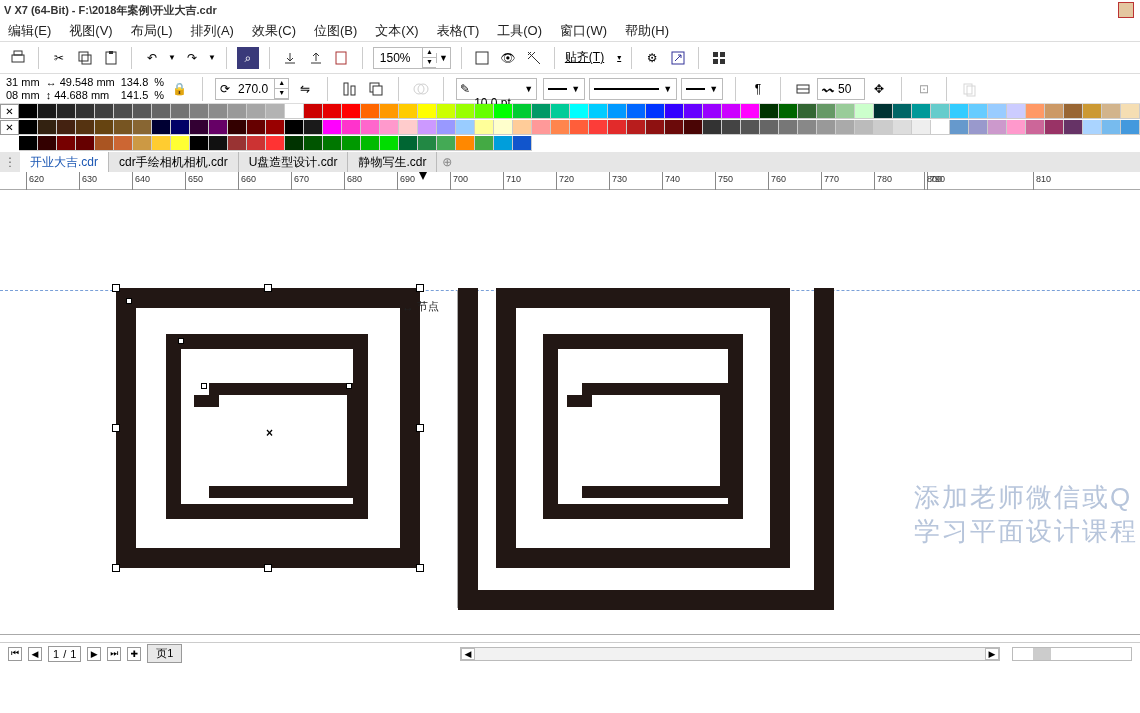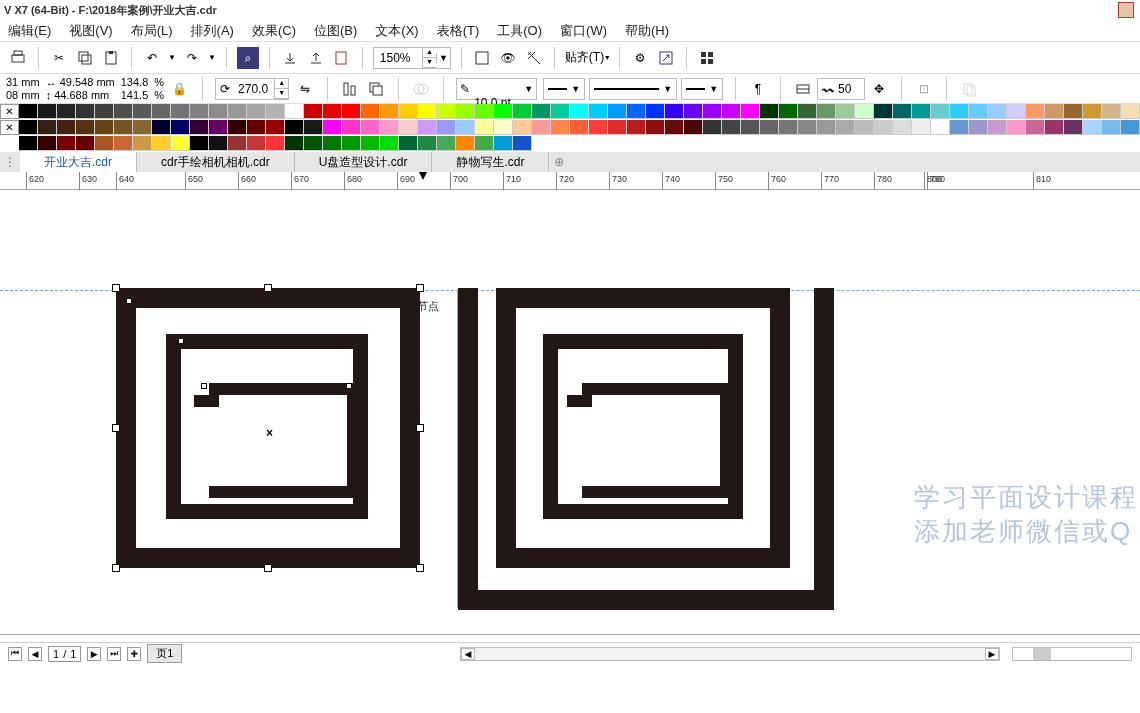--- a/index.html
+++ b/index.html
@@ -36,21 +36,21 @@
   .line-sample { height:2px; background:#000; flex:1; margin-right:4px; }
   .ls-dd { font-size:9px; }
   .contour-box { display:flex; align-items:center; gap:4px; }
   .contour-box .csteps { border:1px solid #bbb; height:22px; display:flex; align-items:center; padding:0 4px; gap:4px; }
   .contour-box .csteps .val { width:22px; }
   .palette { position: relative; }
   .palette .row { display: flex; height: 16px; }
   .palette .x-none { width: 19px; height: 15px; border: 1px solid #999; display: flex; align-items: center; justify-content: center; font-size: 10px; background: #fff; }
   .palette .sw { width: 19px; height: 15px; border-right: 1px solid #ccc; border-bottom: 1px solid #ccc; }
   .tabs-row { height: 20px; background: #E6E6E6; display: flex; align-items: center; font-size: 12px; }
-  .tabs-row .tab { padding: 2px 24px; border-right: 1px solid #bbb; cursor: pointer; height: 20px; display: flex; align-items: center; }
+  .tabs-row .tab { padding: 2px 10px; border-right: 1px solid #bbb; cursor: pointer; height: 20px; display: flex; align-items: center; }
   .tabs-row .tab.active { background: #fff; color: #1a56b3; }
   .tabs-row .plus-tab { width: 20px; text-align: center; color: #888; cursor: pointer; }
   .ruler { height: 18px; background: #fff; border-bottom: 1px solid #aaa; position: relative; font-size: 9px; color: #333; }
   .ruler .tick { position: absolute; top: 0; border-left: 1px solid #888; height: 18px; }
   .ruler .tick span { position: absolute; top: 2px; left: 2px; }
   .ruler .marker { position:absolute; left:419px; top:0; width:0; height:0; border-left:4px solid transparent; border-right:4px solid transparent; border-top:8px solid #000; }
   .canvas { position: relative; height: 452px; background: #fff; overflow: hidden; }
   .hdash { position: absolute; left: 0; right: 0; top: 100px; height: 0; border-top: 1px dashed #7aa0d8; }
   .hdash2 { position: absolute; left: 0; right: 0; top: 444px; height: 0; border-top: 1px solid #aaa; }
   .vedge { position:absolute; top: 100px; height: 318px; left: 457px; width: 0; border-left: 1px solid #aaa; }
@@ -164,21 +164,21 @@
       </svg>
     </div>
   <div class="icon-btn">👁</div>
   <div class="icon-btn">
       <svg width="16" height="16">
         <path d="M2 2 L14 14" stroke="#333"></path>
         <path d="M5 2 L2 5 M9 2 L2 9" stroke="#333"></path>
       </svg>
     </div>
   <div class="divider"></div>
-  <div style="display:flex;align-items:center;gap:1px;">
+  <div style="display:flex;align-items:center;gap:13px;text-decoration:underline;">
     <span>贴齐(T)</span>
     <span style="font-size:8px;">▾</span>
   </div>
   <div class="divider"></div>
   <div class="icon-btn">⚙</div>
   <div class="icon-btn">
       <svg width="16" height="16">
         <rect x="2" y="2" width="12" height="12" fill="none" stroke="#339"></rect>
         <path d="M5 11 L11 5 M8 5 L11 5 L11 8" stroke="#339" fill="none"></path>
       </svg>
@@ -455,21 +455,21 @@
 </div>
 
 <div class="ruler" id="ruler">
   <div class="marker"></div>
 <div class="tick" style="left: 26px;">
       <span>620</span>
     </div>
     <div class="tick" style="left: 79px;">
       <span>630</span>
     </div>
-    <div class="tick" style="left: 116px;">
+    <div class="tick" style="left: 132px;">
       <span>640</span>
     </div>
     <div class="tick" style="left: 185px;">
       <span>650</span>
     </div>
     <div class="tick" style="left: 238px;">
       <span>660</span>
     </div>
     <div class="tick" style="left: 291px;">
       <span>670</span>
@@ -553,22 +553,22 @@
   <div class="shapeB">
     <div class="frameB0"></div>
     <div class="frameB1"></div>
     <div class="frameB2"></div>
     <div class="frameB3">
         <div class="bar"></div>
       </div>
   </div>
 
   <div class="watermark">
+    <div>添加老师微信或Q</div>
     <div>学习平面设计课程</div>
-    <div>添加老师微信或Q</div>
   </div>
 </div>
 
 <div class="status">
   <div class="nav-btn">⏮</div>
   <div class="nav-btn">◀</div>
   <div class="page-selector">
     <span>1</span>
     <span>/</span>
     <span>1</span>

